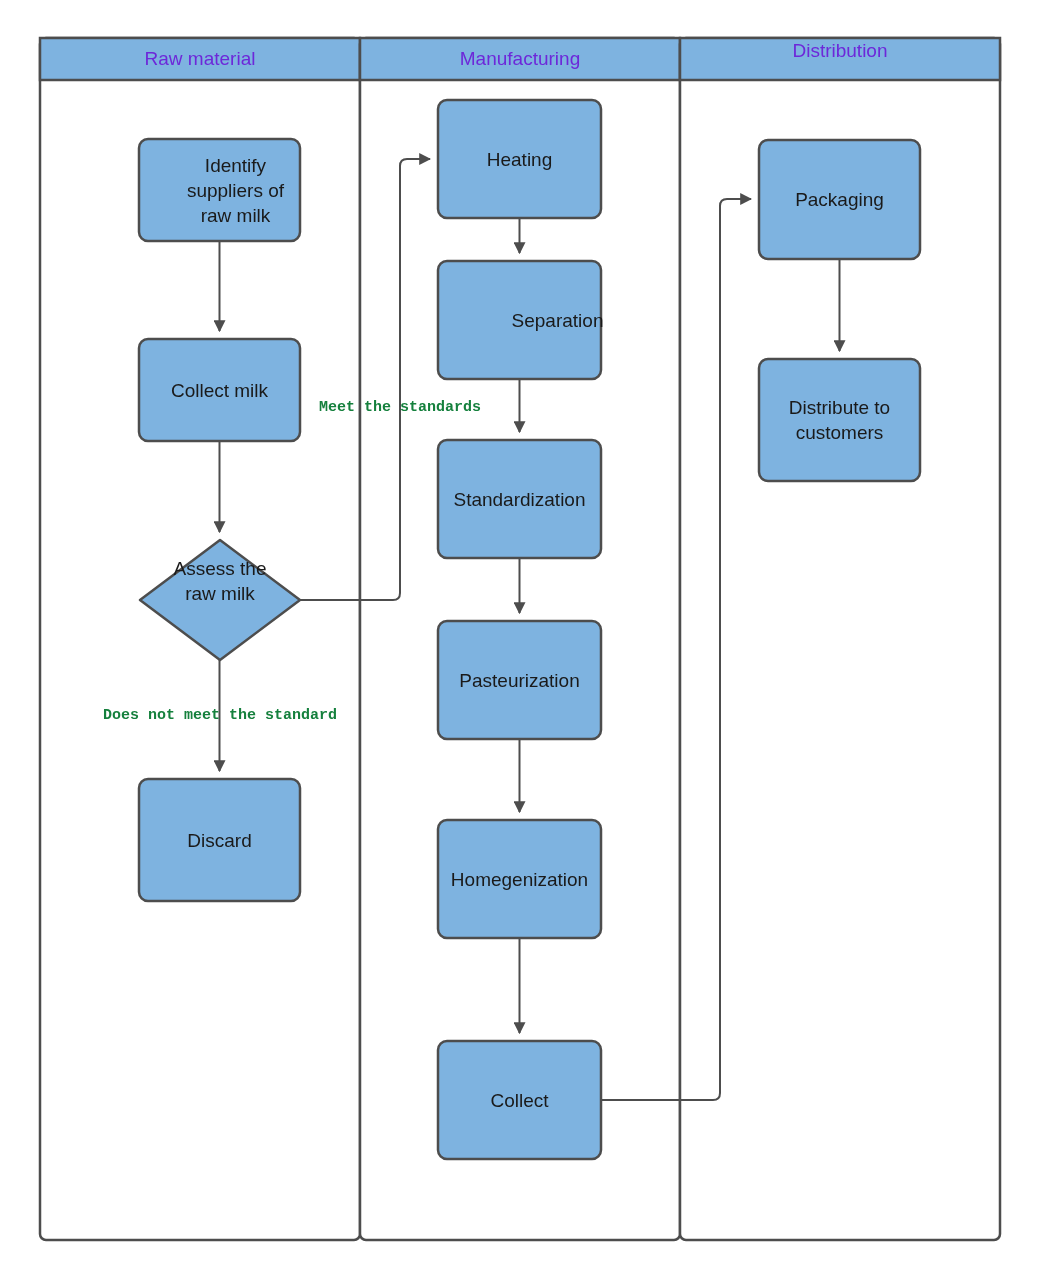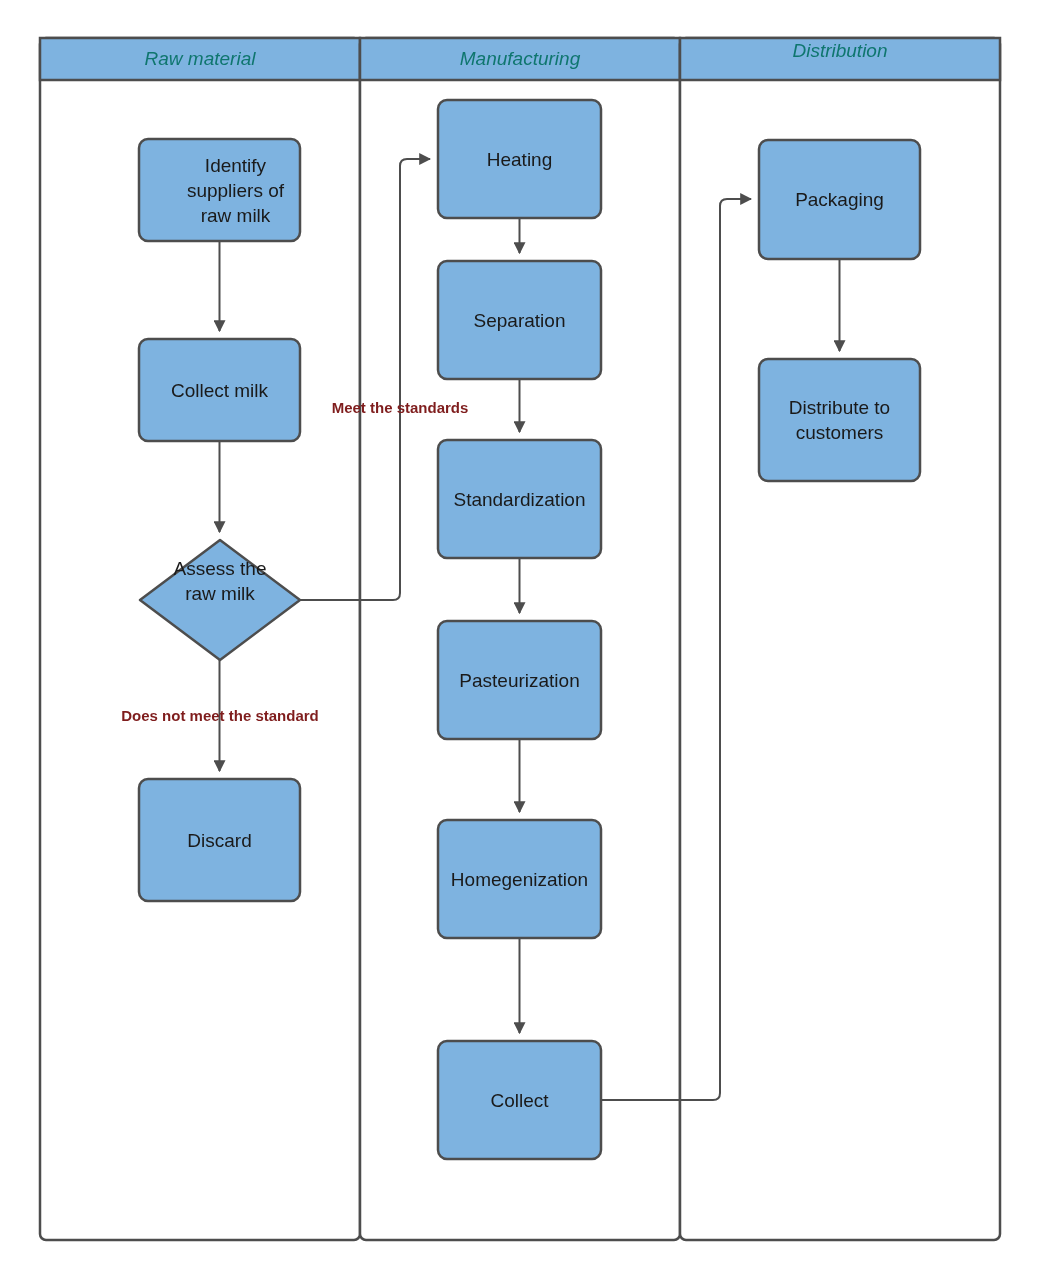--- a/index.html
+++ b/index.html
@@ -16,27 +16,28 @@
     text-align:center;
     color:#1a1a1a;
     font-size:19px;
     line-height:25px;
     pointer-events:none;
     white-space:pre-line;
   }
   .lane-title{
     position:absolute;
     display:flex;align-items:center;justify-content:center;
-    color:#0f766e;font-size:19px;font-style:italic;
+    color:#6d28d9;font-size:19px;
   }
   .edge-label{
     position:absolute;
     display:flex;align-items:center;justify-content:center;
-    color:#7f1d1d;font-size:15px;font-weight:bold;
+    color:#15803d;font-size:15px;font-weight:bold;
     white-space:nowrap;
+    font-family:Liberation Mono, monospace;
   }
 </style>
 </head>
 <body>
 
 <div id="stage">
 
   <svg class="layer" viewBox="0 0 1040 1282">
     <defs>
       <marker id="arrow" viewBox="0 0 10 10" refX="9" refY="5" markerWidth="6" markerHeight="6" orient="auto-start-reverse">
@@ -117,21 +118,21 @@
 
   <div class="node-text" style="left:139px; top:339px; width:161px; height:102px;">Collect milk</div>
 
   <div class="node-text" style="left:140px; top:553px; width:160px; height:56px;">Assess the
 raw milk</div>
 
   <div class="node-text" style="left:139px; top:779px; width:161px; height:122px;">Discard</div>
 
   <div class="node-text" style="left:438px; top:100px; width:163px; height:118px;">Heating</div>
 
-  <div class="node-text" style="left:438px; top:261px; width:163px; height:118px;">Separation</div>
+  <div class="node-text" style="left:438px; top:261px; width:163px; height:118px;padding-left:38px;">Separation</div>
 
   <div class="node-text" style="left:436px; top:440px; width:167px; height:118px;">Standardization</div>
 
   <div class="node-text" style="left:438px; top:621px; width:163px; height:118px;">Pasteurization</div>
 
   <div class="node-text" style="left:436px; top:820px; width:167px; height:118px;">Homegenization</div>
 
   <div class="node-text" style="left:438px; top:1041px; width:163px; height:118px;">Collect</div>
 
   <div class="node-text" style="left:759px; top:140px; width:161px; height:119px;">Packaging</div>

